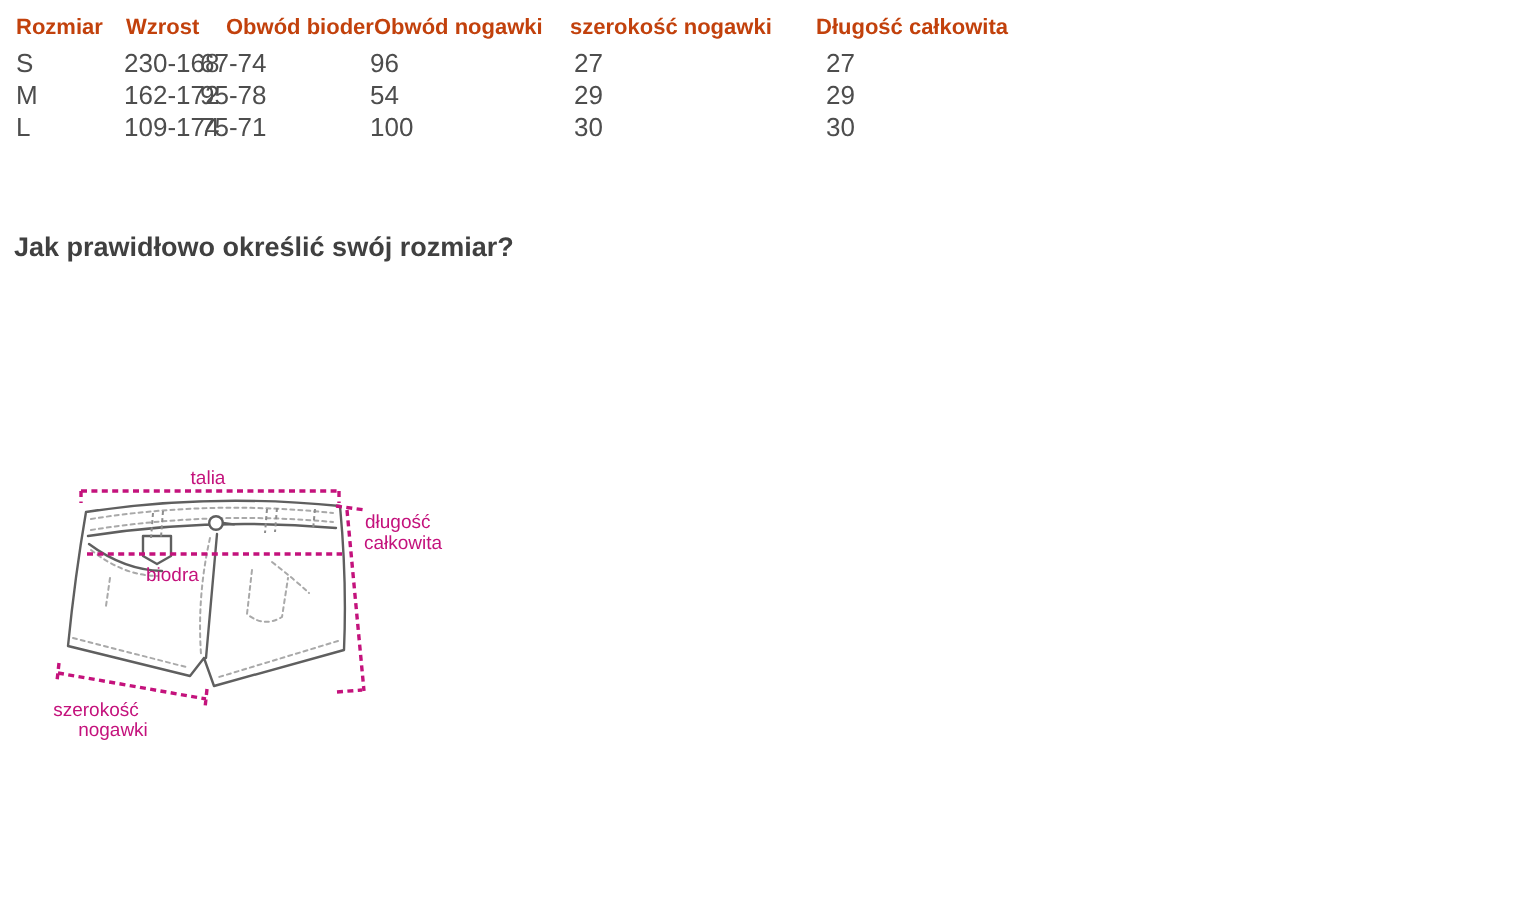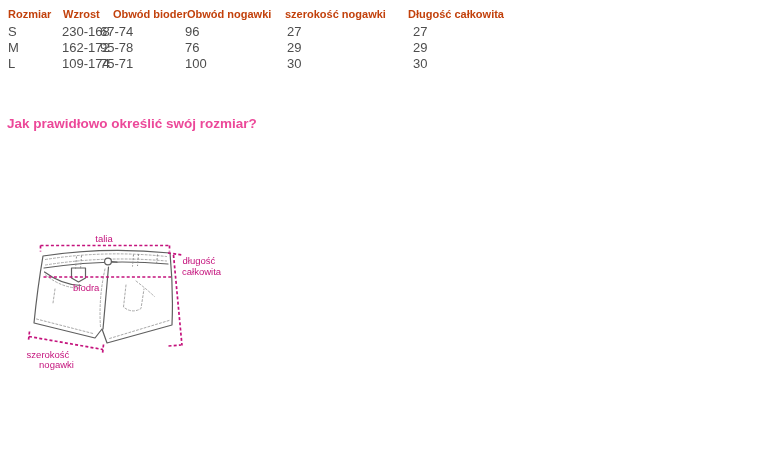--- a/index.html
+++ b/index.html
@@ -10,21 +10,21 @@
     font-family:"Liberation Sans","DejaVu Sans",sans-serif; color:#111;
   }
   .size-table { position:absolute; left:0; top:0; width:760px; height:90px; }
   .hcell { position:absolute; top:8px; font-size:11px; font-weight:bold; color:#c2410c; white-space:nowrap; }
   .hc0{left:8px} .hc1{left:63px} .hc2{left:113px} .hc3{left:187px} .hc4{left:285px} .hc5{left:408px}
   .trow { position:absolute; left:0; width:100%; height:16px; }
   .cell { position:absolute; top:0; font-size:13px; color:#4d4d4d; white-space:nowrap; }
   .vc0{left:8px} .vc1{left:62px} .vc2{left:100px} .vc3{left:185px} .vc4{left:287px} .vc5{left:413px}
   .section-heading {
     position:absolute; left:7px; top:116px; margin:0;
-    font-size:13.5px; font-weight:bold; color:#ec4899; white-space:nowrap;
+    font-size:13.5px; font-weight:bold; color:#404040; white-space:nowrap;
   }
   .diagram { position:absolute; left:10px; top:228px; }
   .sketch-line { stroke:var(--sketch); stroke-width:1.2; fill:none; stroke-linejoin:round; stroke-linecap:round; }
   .sketch-fill { stroke:var(--sketch); stroke-width:1.2; fill:#ffffff; stroke-linejoin:round; }
   .stitch { stroke:var(--stitch); stroke-width:1; fill:none; stroke-dasharray:2 2; stroke-linecap:round; }
   .loop { stroke:#8d8d8d; stroke-width:1; fill:none; stroke-dasharray:2 1.6; }
   .mline { stroke:var(--accent); stroke-width:1.7; fill:none; stroke-dasharray:3 2.2; stroke-linecap:butt; }
   .mlabel { fill:var(--accent); font-size:9.5px; font-family:"Liberation Sans","DejaVu Sans",sans-serif; }
 </style>
 </head>
@@ -43,21 +43,21 @@
         <span class="cell vc1">230-168</span>
         <span class="cell vc2">67-74</span>
         <span class="cell vc3">96</span>
         <span class="cell vc4">27</span>
         <span class="cell vc5">27</span>
       </div>
       <div class="trow" style="top: 40px;">
         <span class="cell vc0">M</span>
         <span class="cell vc1">162-172</span>
         <span class="cell vc2">95-78</span>
-        <span class="cell vc3">76</span>
+        <span class="cell vc3">54</span>
         <span class="cell vc4">29</span>
         <span class="cell vc5">29</span>
       </div>
       <div class="trow" style="top: 56px;">
         <span class="cell vc0">L</span>
         <span class="cell vc1">109-174</span>
         <span class="cell vc2">75-71</span>
         <span class="cell vc3">100</span>
         <span class="cell vc4">30</span>
         <span class="cell vc5">30</span>

